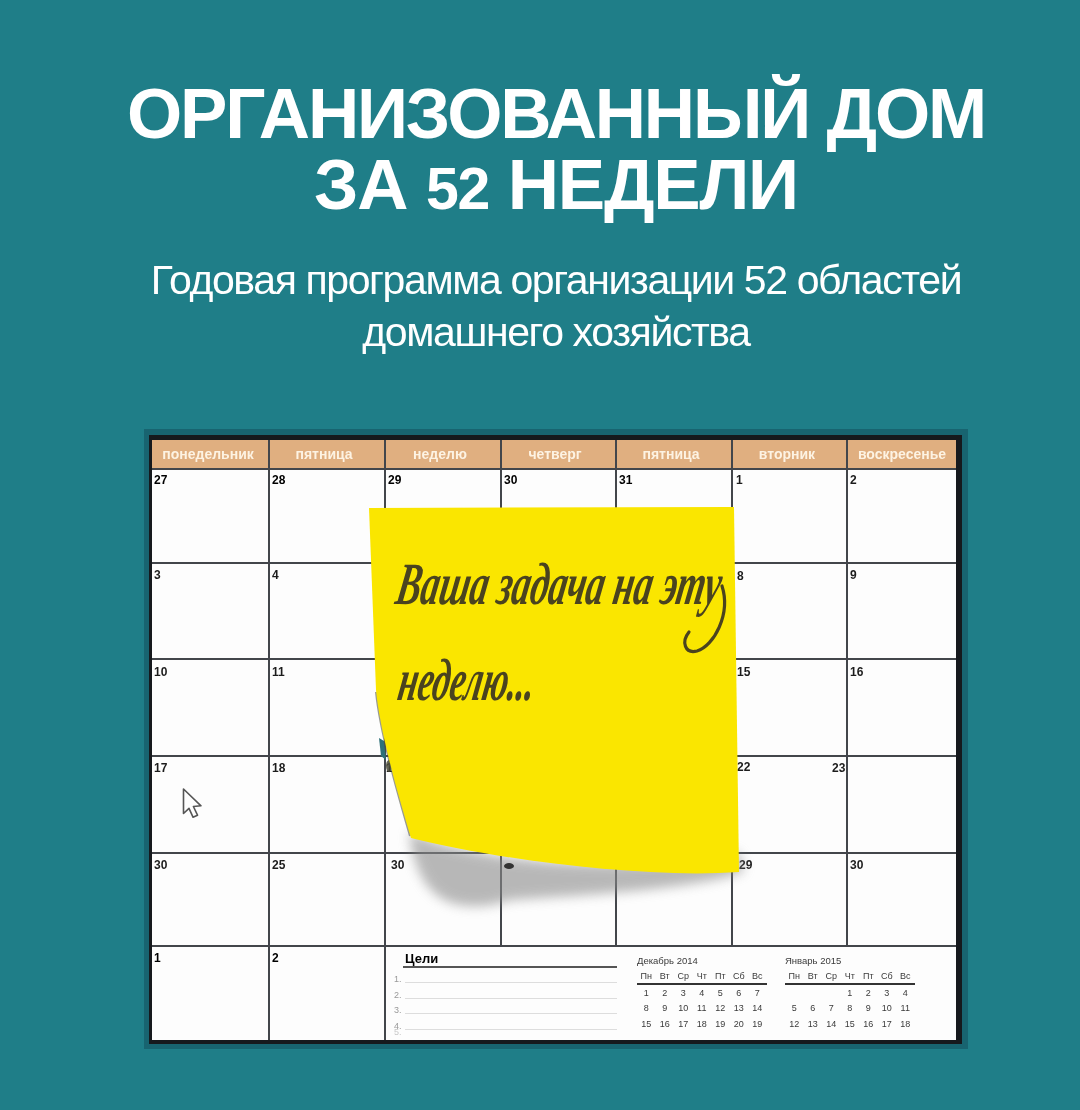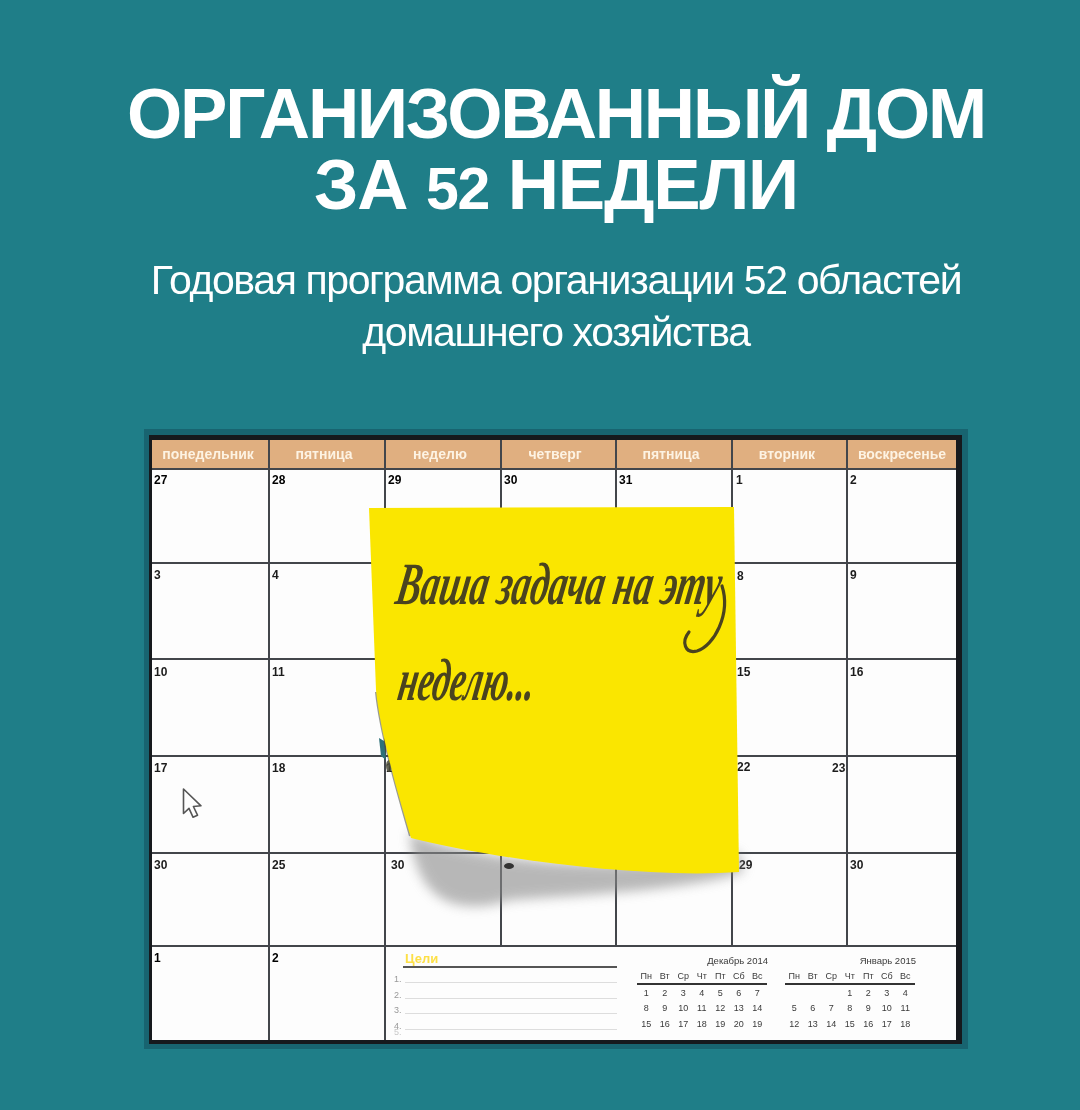--- a/index.html
+++ b/index.html
@@ -11,27 +11,27 @@
 #calwhite{left:152px;top:440px;width:805px;height:600px;background:#fdfdfd}
 #hdr{left:152px;top:440px;width:805px;height:28px;background:#e0af80}
 .day{top:440px;height:28px;line-height:29px;width:116px;text-align:center;color:#fdf3e3;font-weight:bold;font-size:14px}
 .vl{width:2px;background:#43464b}
 .hl{height:2px;background:#43464b;left:152px;width:805px}
 .d{font-weight:bold;font-size:12px;color:#1c1c1c}
 .g{font-weight:bold;font-size:12px;color:#000000}
 
 .fr{background:#16191d}
 
-#goals-label{font-weight:bold;font-size:13px;color:#fde047}
+#goals-label{font-weight:bold;font-size:13px;color:#000000}
 .gnum{font-size:9px;color:#999}
 .gline{height:1px;background:#ddd}
 .mini{position:absolute;border-collapse:collapse;table-layout:fixed}
 .mini td{width:18.5px;text-align:center;font-size:9px;color:#3a3a3a;padding:0;height:15.5px;font-family:"Liberation Sans",sans-serif}
 .mini tr.hd td{border-bottom:2px solid #333;height:14px}
-.mtitle{font-size:9.5px;color:#3a3a3a;text-align:right}
+.mtitle{font-size:9.5px;color:#3a3a3a;text-align:left}
 </style></head>
 <body>
 <div class="abs" id="title">ОРГАНИЗОВАННЫЙ ДОМ<br><span style="letter-spacing:-1.2px">ЗА <span class="n">52</span> НЕДЕЛИ</span></div>
 <div class="abs" id="subtitle">Годовая программа организации 52 областей<br>домашнего хозяйства</div>
 
 <div class="abs" style="left:144px;top:429px;width:824px;height:620px;background:#186470"></div>
 <div class="abs" id="calwhite"></div>
 <div class="abs" id="hdr"></div>
 <div class="abs day" style="left:150px">понедельник</div>
 <div class="abs day" style="left:266px">пятница</div>

